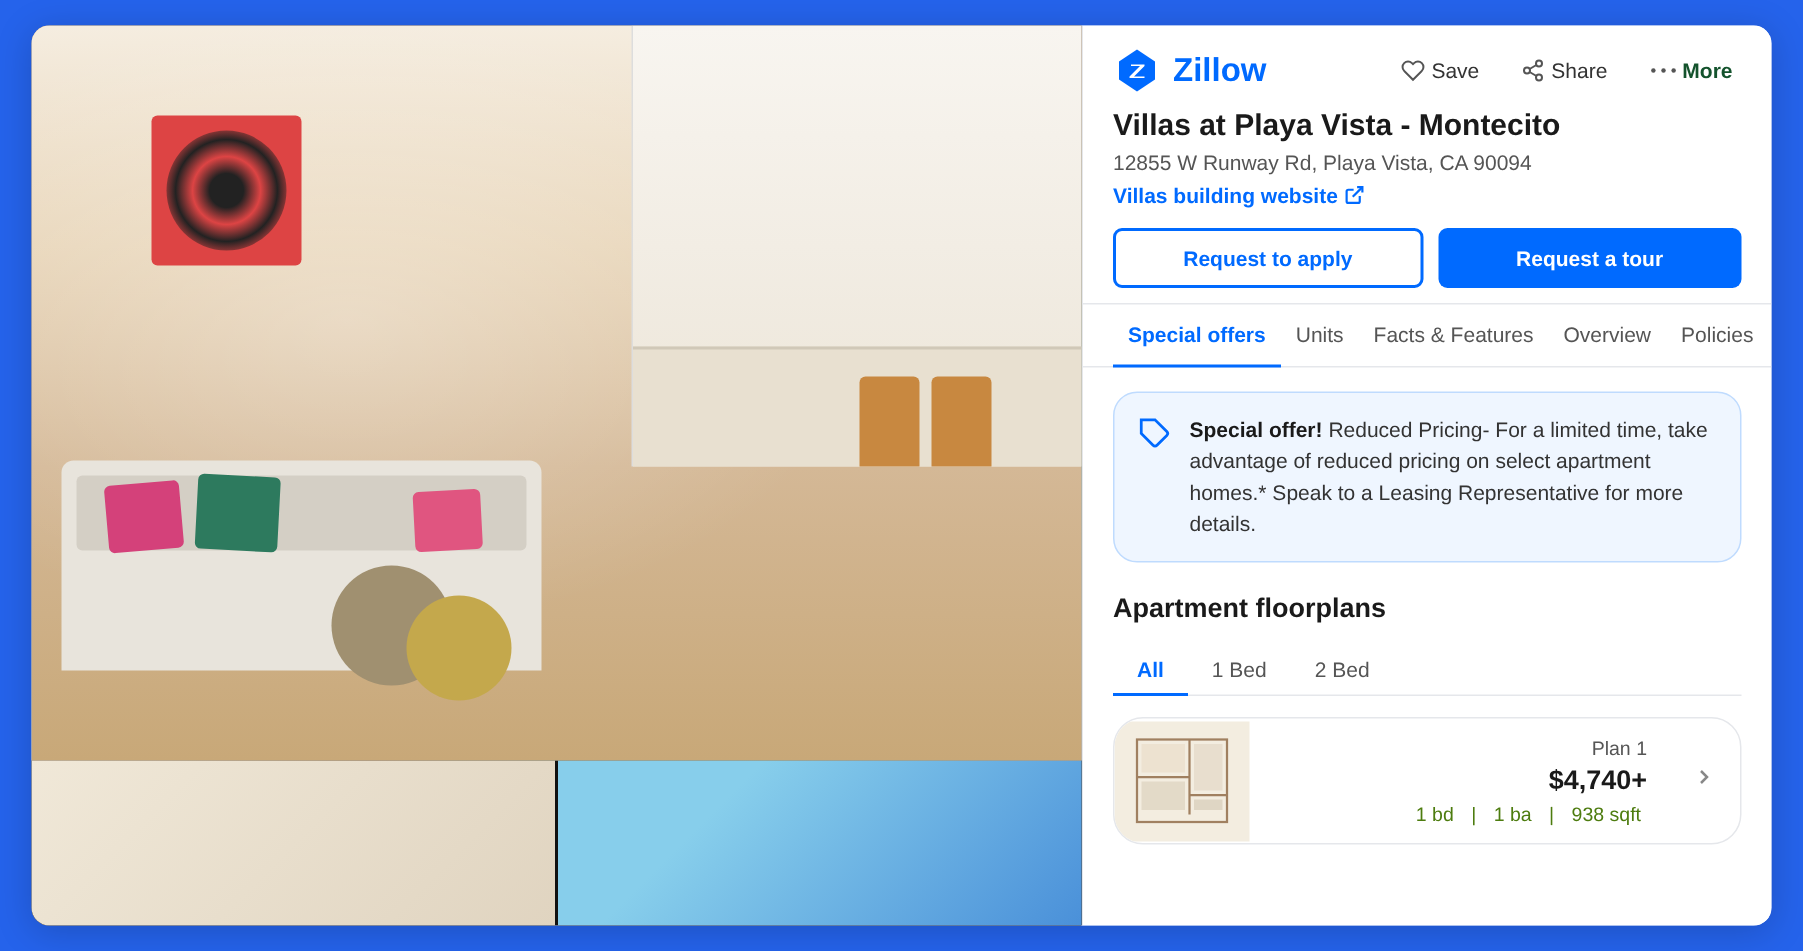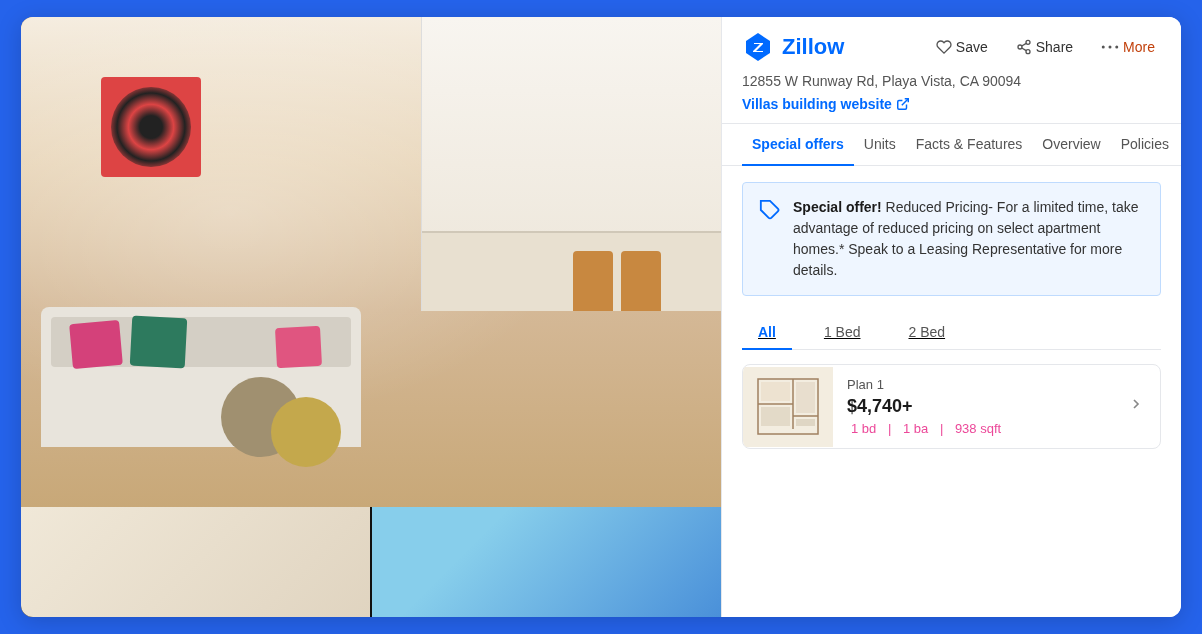--- a/index.html
+++ b/index.html
@@ -230,23 +230,24 @@
     }
     .action-btn svg { color: #555; }
     .more-btn {
       display: flex;
       align-items: flex-end;
       gap: 4px;
       background: none;
       border: none;
       cursor: pointer;
       font-size: 14px;
-      color: #c2410c;
+      color: #14532d;
       padding: 4px 6px;
       border-radius: 4px;
+      font-weight: bold;
     }
     .property-title {
       font-size: 20px;
       font-weight: 700;
       color: #1a1a1a;
       margin-bottom: 4px;
     }
     .property-address {
       font-size: 14px;
       color: #555;
@@ -320,21 +321,21 @@
     }
     
     .content-area {
       flex: 1;
       overflow-y: auto;
       padding: 16px 20px;
     }
     .special-offer-box {
       background: #eff6ff;
       border: 1px solid #bfdbfe;
-      border-radius: 4px;
+      border-radius: 16px;
       padding: 14px 16px;
       display: flex;
       gap: 12px;
       align-items: flex-start;
       margin-bottom: 20px;
     }
     .offer-icon {
       color: #006aff;
       flex-shrink: 0;
       margin-top: 2px;
@@ -346,45 +347,45 @@
     }
     .offer-text strong { color: #1a1a1a; }
     .section-title {
       font-size: 18px;
       font-weight: 700;
       color: #1a1a1a;
       margin-bottom: 14px;
     }
     .floorplan-tabs {
       display: flex;
-      gap: 16px;
+      gap: 0;
       border-bottom: 1px solid #e5e7eb;
       margin-bottom: 14px;
-      text-decoration: underline;
     }
     .fp-tab {
       padding: 8px 16px;
       font-size: 14px;
       color: #555;
       cursor: pointer;
       border-bottom: 2px solid transparent;
       margin-bottom: -1px;
     }
     .fp-tab.active {
       color: #006aff;
       border-bottom: 2px solid #006aff;
       font-weight: 600;
     }
     .floorplan-row {
       display: flex;
       align-items: center;
       border: 1px solid #e5e7eb;
-      border-radius: 8px;
+      border-radius: 20px;
       overflow: hidden;
       cursor: pointer;
+      text-align: right;
     }
     .fp-image {
       width: 90px;
       height: 80px;
       background: #f3ede0;
       flex-shrink: 0;
       display: flex;
       align-items: center;
       justify-content: center;
       position: relative;
@@ -404,21 +405,21 @@
       font-weight: 700;
       color: #1a1a1a;
       margin-bottom: 4px;
     }
     .fp-specs {
       font-size: 13px;
       color: #555;
     }
     .fp-specs span {
       margin: 0 4px;
-      color: #ec4899;
+      color: #4d7c0f;
     }
     .fp-chevron {
       padding: 0 16px;
       color: #888;
       font-size: 18px;
     }
     
     .content-area::-webkit-scrollbar { width: 6px; }
     .content-area::-webkit-scrollbar-thumb { background: #d1d5db; border-radius: 3px; }
     .divider { width: 1px; background: #e5e7eb; }
@@ -492,30 +493,35 @@
             <svg width="18" height="16" viewBox="0 0 24 16" fill="#555">
               <circle cx="3" cy="8" r="2"></circle>
                 <circle cx="12" cy="8" r="2"></circle>
                 <circle cx="21" cy="8" r="2"></circle>
             </svg>
             <span>More</span>
           </button>
         </div>
       </div>
       
+      <div class="property-title">Villas at Playa Vista - Montecito</div>
       <div class="property-address">12855 W Runway Rd, Playa Vista, CA 90094</div>
       <a class="website-link">
         <span>Villas building website</span>
         <svg width="14" height="14" viewBox="0 0 24 24" fill="none" stroke="#006aff" stroke-width="2.5">
           <path d="M18 13v6a2 2 0 0 1-2 2H5a2 2 0 0 1-2-2V8a2 2 0 0 1 2-2h6"></path>
           <polyline points="15 3 21 3 21 9"></polyline>
             <line x1="10" y1="14" x2="21" y2="3"></line>
         </svg>
       </a>
       
+      <div class="action-buttons">
+        <button class="btn-apply">Request to apply</button>
+        <button class="btn-tour">Request a tour</button>
+      </div>
     </div>
 
     <div class="tabs-bar">
       <div class="tab-item active">
         <span>Special offers</span>
       </div>
       <div class="tab-item">
         <span>Units</span>
       </div>
       <div class="tab-item">
@@ -539,20 +545,21 @@
           <svg width="22" height="22" viewBox="0 0 24 24" fill="none" stroke="#006aff" stroke-width="2">
             <path d="M20.59 13.41l-7.17 7.17a2 2 0 0 1-2.83 0L2 12V2h10l8.59 8.59a2 2 0 0 1 0 2.82z"></path>
             <line x1="7" y1="7" x2="7.01" y2="7"></line>
           </svg>
         </div>
         <div class="offer-text">
           <strong>Special offer!</strong><span> Reduced Pricing- For a limited time, take advantage of reduced pricing on select apartment homes.* Speak to a Leasing Representative for more details.</span>
         </div>
       </div>
 
+      <div class="section-title">Apartment floorplans</div>
 
       <div class="floorplan-tabs">
         <div class="fp-tab active">
           <span>All</span>
         </div>
         <div class="fp-tab">
           <span>1 Bed</span>
         </div>
         <div class="fp-tab">
           <span>2 Bed</span>

